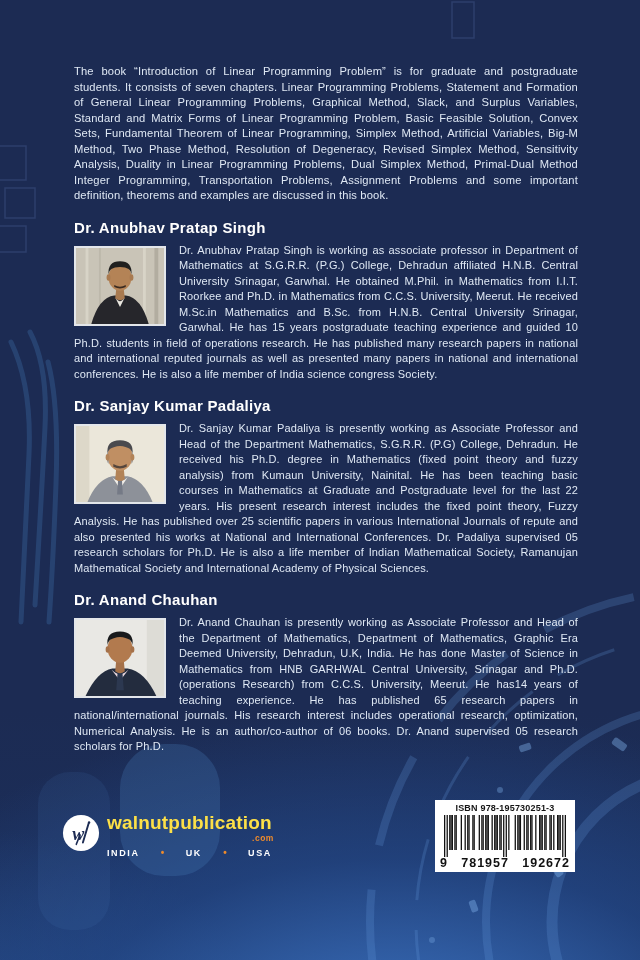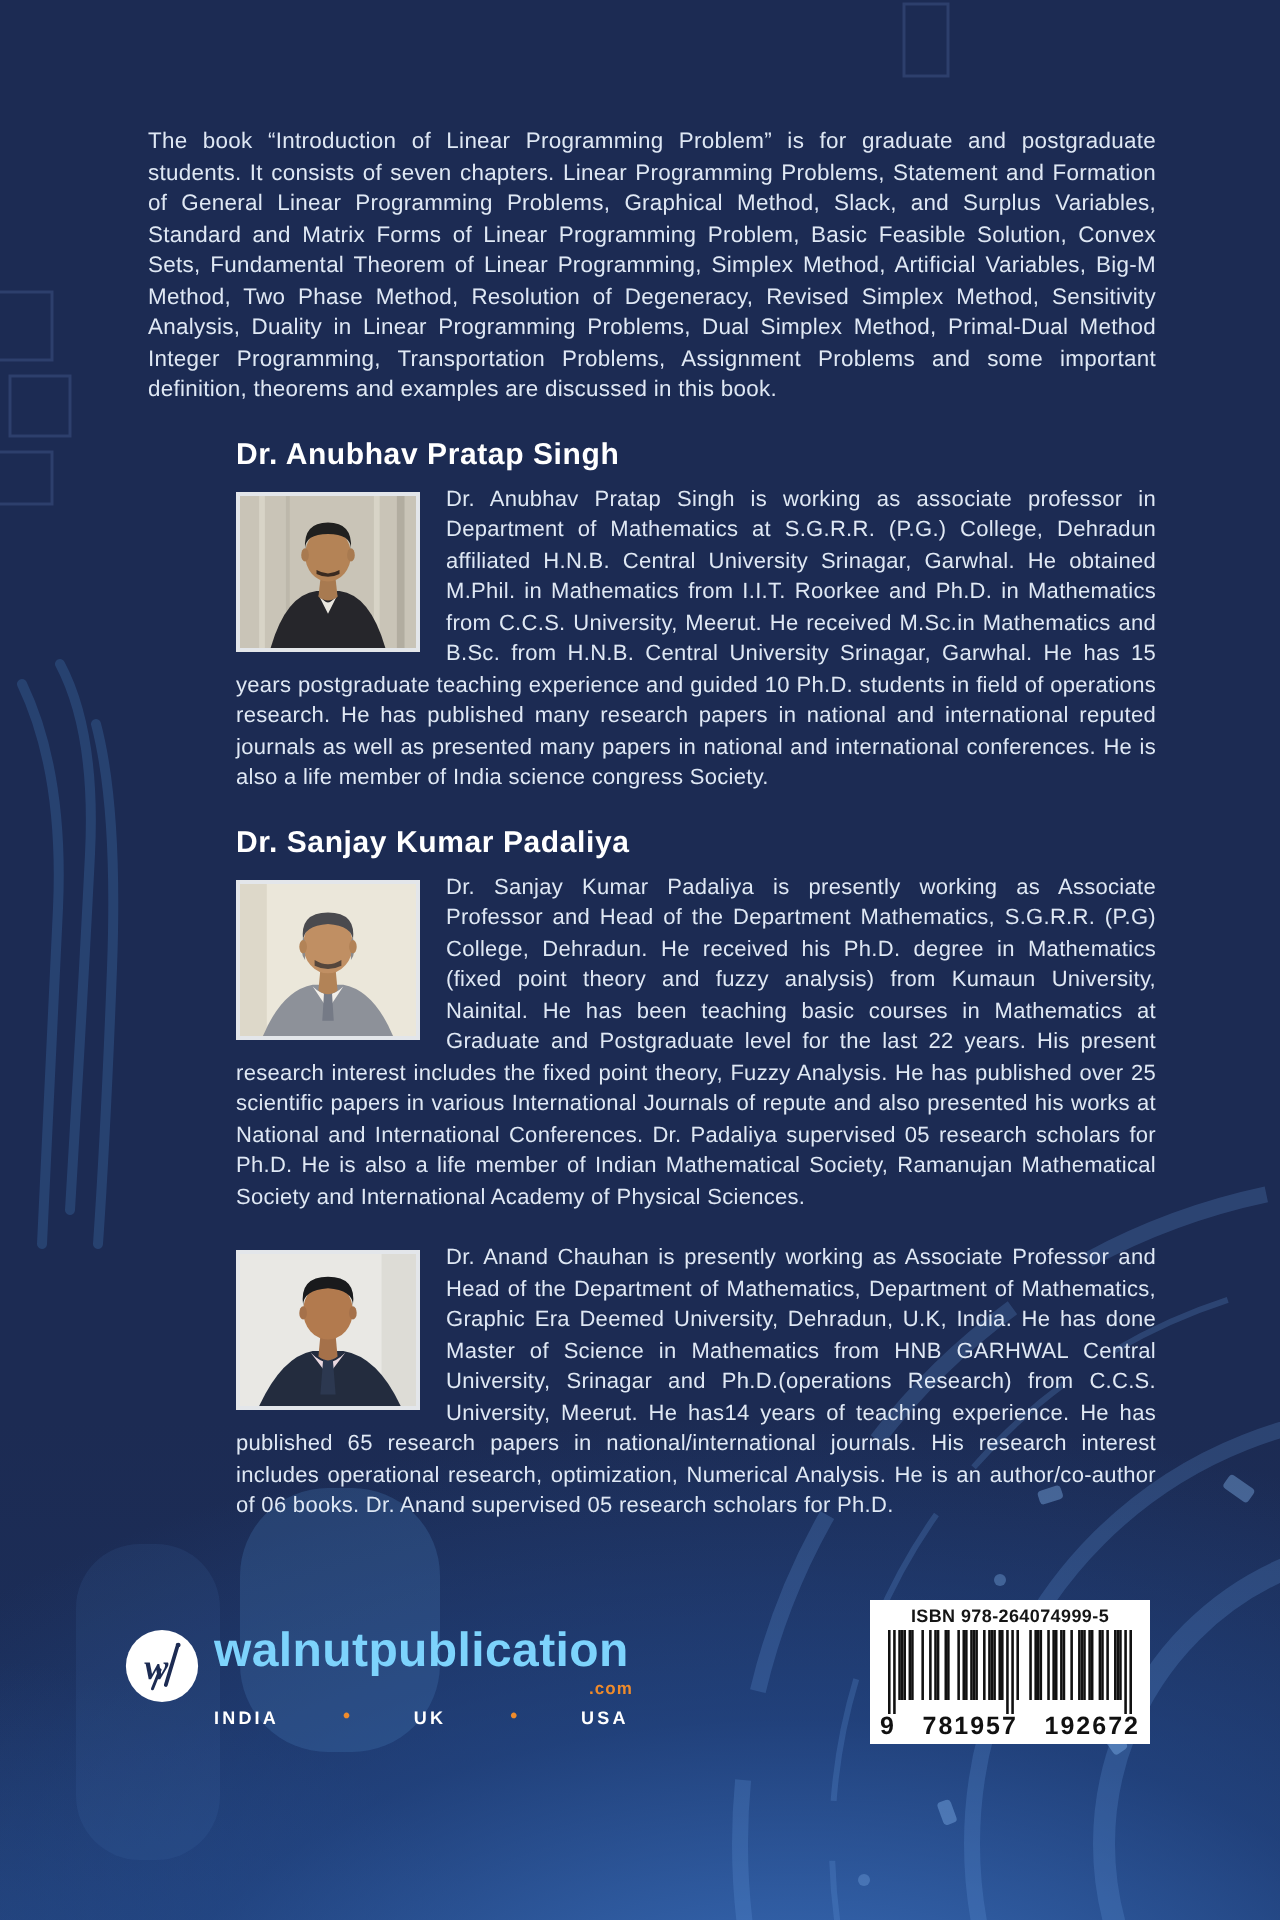--- a/index.html
+++ b/index.html
@@ -18,21 +18,21 @@
   }
   svg.deco{position:absolute;left:0;top:0;}
   .content{
     position:absolute;left:74px;right:62px;top:0;z-index:2;
   }
   p.intro{
     margin:64px 0 0 0;
     font-size:11.2px;line-height:15.5px;letter-spacing:0.15px;
     color:#dfe8f4;text-align:justify;
   }
-  .author-section{margin-top:15px;margin-left:44px;}
+  .author-section{margin-top:15px;}
   .author-section h2{
     margin:0 0 7px 0;
     font-size:15px;font-weight:bold;color:#ffffff;letter-spacing:0.3px;
   }
   .author-bio{
     font-size:11px;line-height:15.5px;letter-spacing:0.15px;
     color:#dfe8f4;text-align:justify;
   }
   .author-bio::after{content:"";display:block;clear:both;}
   .photo-frame{
@@ -44,21 +44,21 @@
     background:#cfcabf;
     overflow:hidden;
   }
   .photo-frame svg{display:block;width:100%;height:100%;}
   
   .footer{position:absolute;left:62px;right:62px;top:798px;height:110px;z-index:2;}
   .publisher{position:absolute;left:0;top:14px;display:flex;align-items:flex-start;}
   .pub-mark{width:38px;height:38px;margin-top:2px;}
   .pub-text{margin-left:7px;}
   .pub-wordline{position:relative;}
-  .pub-word{font-size:24px;font-weight:bold;color:#7dd3fc;letter-spacing:0.2px;}
+  .pub-word{font-size:19px;font-weight:bold;color:#fde047;letter-spacing:0.2px;}
   .pub-com{position:absolute;right:-2px;bottom:-9px;font-size:8.5px;font-weight:bold;color:#ef8b2b;letter-spacing:0.5px;text-align:right;}
   .pub-countries{
     margin-top:13px;text-align:center;
     font-size:9px;font-weight:bold;color:#ffffff;letter-spacing:1.6px;
     display:flex;justify-content:space-between;gap:7px;align-items:center;
   }
   .pub-countries .dot{color:#ef8b2b;font-size:10px;letter-spacing:0;}
   .barcode-box{
     position:absolute;right:3px;top:2px;
     width:132px;background:#ffffff;
@@ -160,20 +160,21 @@
           <path d="M39 40 Q46 44.5 53 40 L53 43 Q46 46.5 39 43 Z" fill="#55463c"></path>
           <ellipse cx="33" cy="33" rx="2" ry="3.5" fill="#b28357"></ellipse>
           <ellipse cx="59" cy="33" rx="2" ry="3.5" fill="#b28357"></ellipse>
         </svg>
       </span>
       <span>Dr. Sanjay Kumar Padaliya is presently working as Associate Professor and Head of the Department Mathematics, S.G.R.R. (P.G) College, Dehradun. He received his Ph.D. degree in Mathematics (fixed point theory and fuzzy analysis) from Kumaun University, Nainital. He has been teaching basic courses in Mathematics at Graduate and Postgraduate level for the last 22 years. His present research interest includes the fixed point theory, Fuzzy Analysis. He has published over 25 scientific papers in various International Journals of repute and also presented his works at National and International Conferences. Dr. Padaliya supervised 05 research scholars for Ph.D. He is also a life member of Indian Mathematical Society, Ramanujan Mathematical Society and International Academy of Physical Sciences.</span>
     </div>
   </div>
 
   <div class="author-section">
+    <h2>Dr. Anand Chauhan</h2>
     <div class="author-bio">
       <span class="photo-frame">
         <svg viewBox="0 0 92 80" preserveAspectRatio="none">
           <rect width="92" height="80" fill="#e9e8e4"></rect>
           <rect x="74" y="0" width="18" height="80" fill="#dddcd6"></rect>
           <path d="M10 80 Q22 54 38 51 L54 51 Q72 54 84 80 Z" fill="#232c3e"></path>
           <path d="M37 52 L46 64 L55 52 Q50 57 46 57 Q42 57 37 52 Z" fill="#ead9e0"></path>
           <path d="M43.5 55 L48.5 55 L50 74 L42 74 Z" fill="#2c3850"></path>
           <path d="M42 43 L50 43 L51 54 Q46 58 41 54 Z" fill="#a5714a"></path>
           <ellipse cx="46" cy="30" rx="13" ry="15" fill="#b27a4e"></ellipse>
@@ -207,21 +208,21 @@
         <span>INDIA</span>
         <span class="dot">•</span>
         <span>UK</span>
         <span class="dot">•</span>
         <span>USA</span>
       </div>
     </div>
   </div>
 
   <div class="barcode-box">
-    <div class="isbn-label">ISBN 978-264074999-5</div>
+    <div class="isbn-label">ISBN 978-195730251-3</div>
     <svg id="barcode-svg" class="bars" width="122" height="42" viewBox="0 0 95 42" preserveAspectRatio="none">
         <rect x="0" y="0" width="1" height="42" fill="#111"></rect>
         <rect x="2" y="0" width="1" height="42" fill="#111"></rect>
         <rect x="4" y="0" width="1" height="35" fill="#111"></rect>
         <rect x="5" y="0" width="1" height="35" fill="#111"></rect>
         <rect x="6" y="0" width="1" height="35" fill="#111"></rect>
         <rect x="8" y="0" width="1" height="35" fill="#111"></rect>
         <rect x="9" y="0" width="1" height="35" fill="#111"></rect>
         <rect x="13" y="0" width="1" height="35" fill="#111"></rect>
         <rect x="16" y="0" width="1" height="35" fill="#111"></rect>

